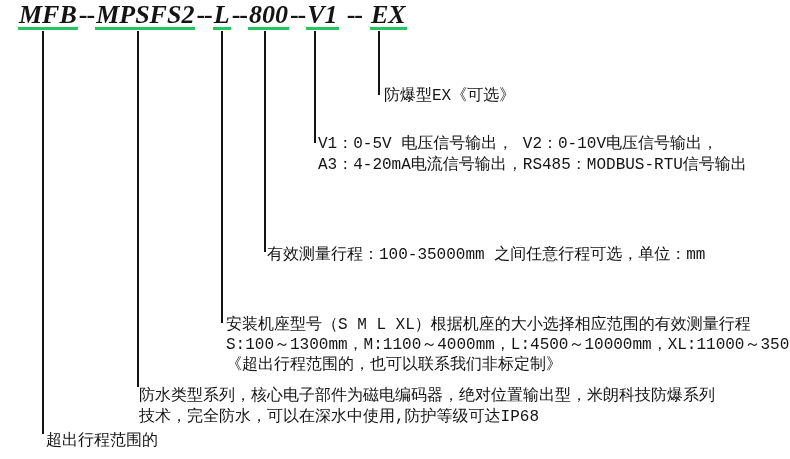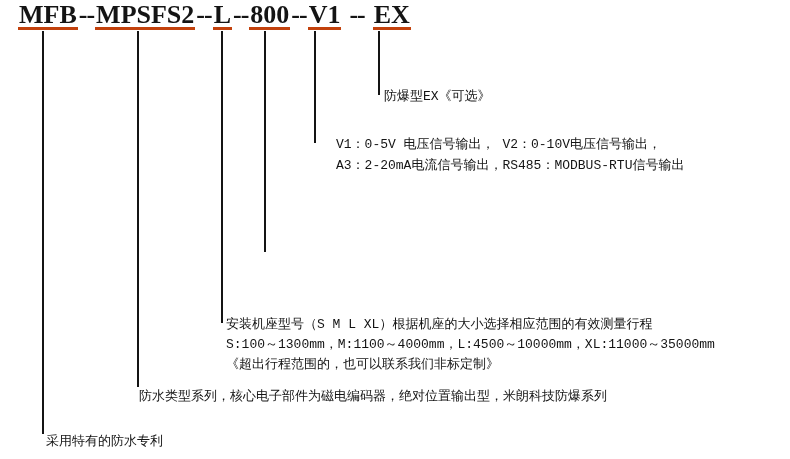--- a/index.html
+++ b/index.html
@@ -21,41 +21,42 @@
     left: 18px;
     top: 0px;
     white-space: nowrap;
     font-family: "Liberation Serif", "DejaVu Serif", serif;
     font-weight: bold;
     font-size: 26px;
     line-height: 30px;
   }
   .seg {
     display: inline-block;
-    border-bottom: 3px solid #c2410c;
+    border-bottom: 3px solid #22c55e;
     padding: 0 1px;
     line-height: 25px;
+    font-style: italic;
   }
   .sep {
     display: inline-block;
     margin: 0 1px;
     letter-spacing: -1px;
   }
   .sep.spaced {
     margin: 0 8px;
   }
   .leader {
     position: absolute;
     width: 2px;
     background: #141414;
   }
   .note {
     position: absolute;
     white-space: nowrap;
-    font-size: 13px;
+    font-size: 16px;
     line-height: 21px;
   }
   .note.tight { line-height: 20px; }
 </style>
 </head>
 <body>
 
 <div class="canvas">
 
   <div class="title">
@@ -66,33 +67,37 @@
   <div class="leader" style="left:137px; top:31px; height:356px;"></div>
   <div class="leader" style="left:221px; top:31px; height:292px;"></div>
   <div class="leader" style="left:264px; top:31px; height:221px;"></div>
   <div class="leader" style="left:314px; top:31px; height:112px;"></div>
   <div class="leader" style="left:378px; top:31px; height:64px;"></div>
 
   <div class="note" style="left:384px; top:86px;">
     <div>防爆型EX《可选》</div>
   </div>
 
-  <div class="note" style="left:336px; top:134px;">
+  <div class="note" style="left:318px; top:134px;">
     <div>V1：0-5V 电压信号输出， V2：0-10V电压信号输出，</div>
-    <div>A3：2-20mA电流信号输出，RS485：MODBUS-RTU信号输出</div>
+    <div>A3：4-20mA电流信号输出，RS485：MODBUS-RTU信号输出</div>
   </div>
 
+  <div class="note" style="left:267px; top:245px;">
+    <div>有效测量行程：100-35000mm 之间任意行程可选，单位：mm</div>
+  </div>
 
   <div class="note tight" style="left:226px; top:315px;">
     <div>安装机座型号（S M L XL）根据机座的大小选择相应范围的有效测量行程</div>
     <div>S:100～1300mm，M:1100～4000mm，L:4500～10000mm，XL:11000～35000mm</div>
     <div>《超出行程范围的，也可以联系我们非标定制》</div>
   </div>
 
   <div class="note" style="left:139px; top:386px;">
     <div>防水类型系列，核心电子部件为磁电编码器，绝对位置输出型，米朗科技防爆系列</div>
+    <div>技术，完全防水，可以在深水中使用,防护等级可达IP68</div>
   </div>
 
   <div class="note" style="left:46px; top:431px;">
-    <div>采用特有的防水专利</div>
+    <div>超出行程范围的</div>
   </div>
 
 </div>
 
 </body></html>

